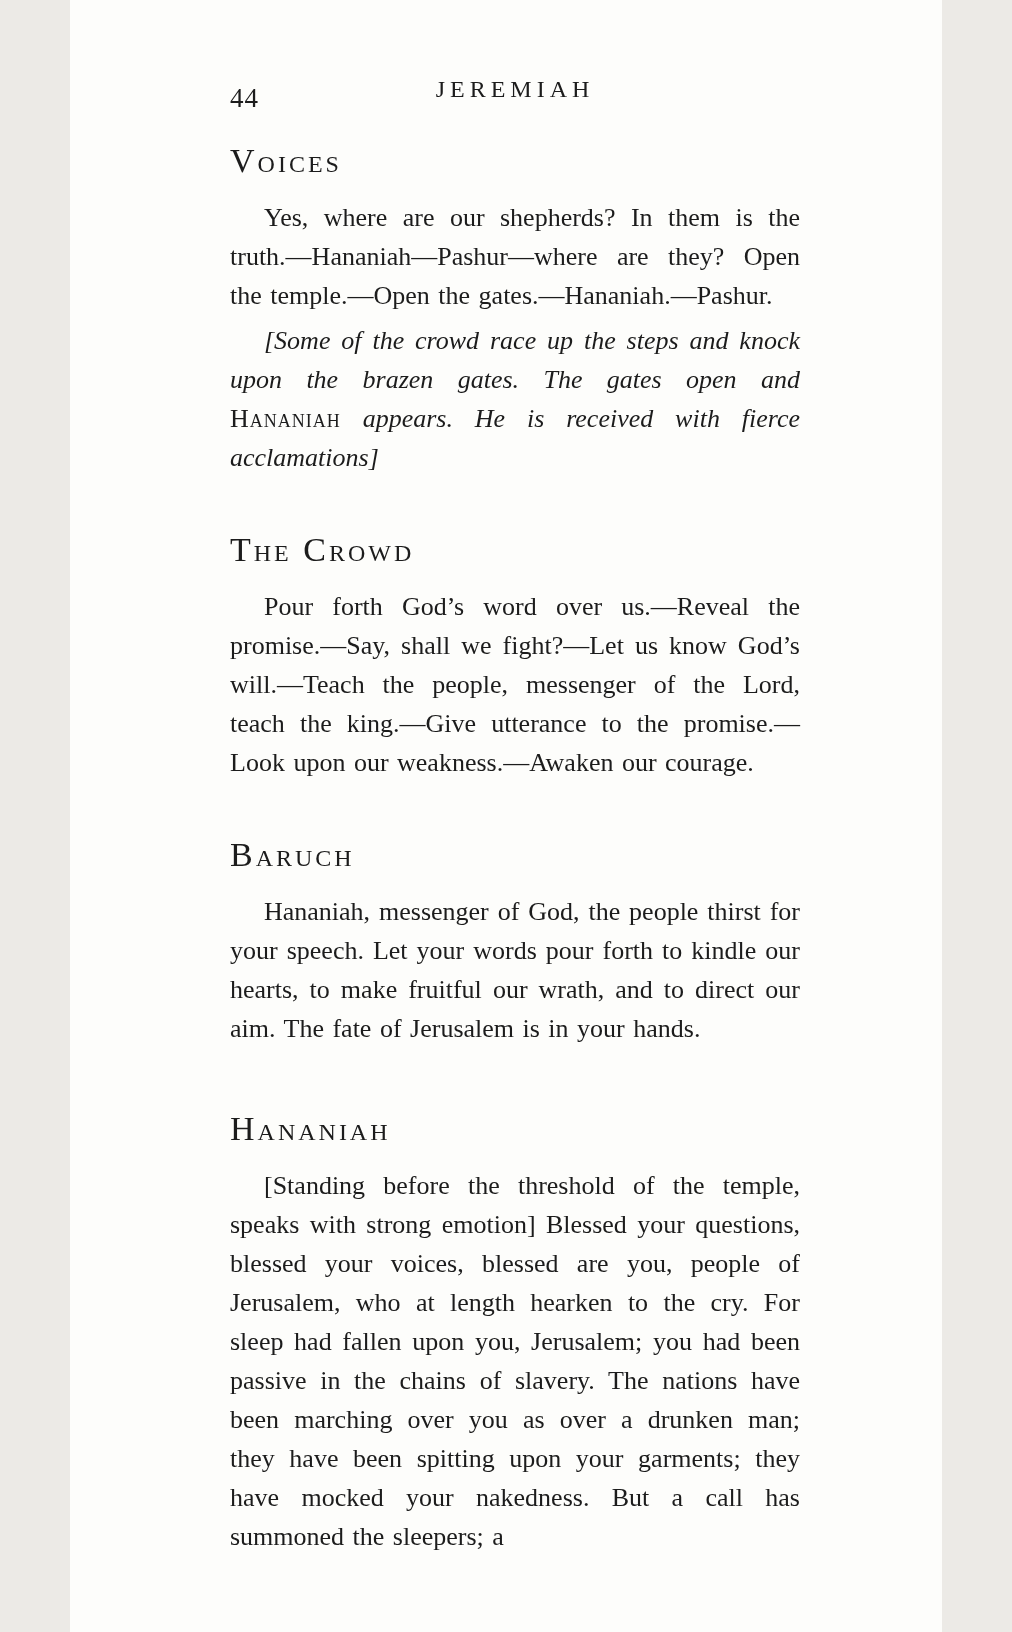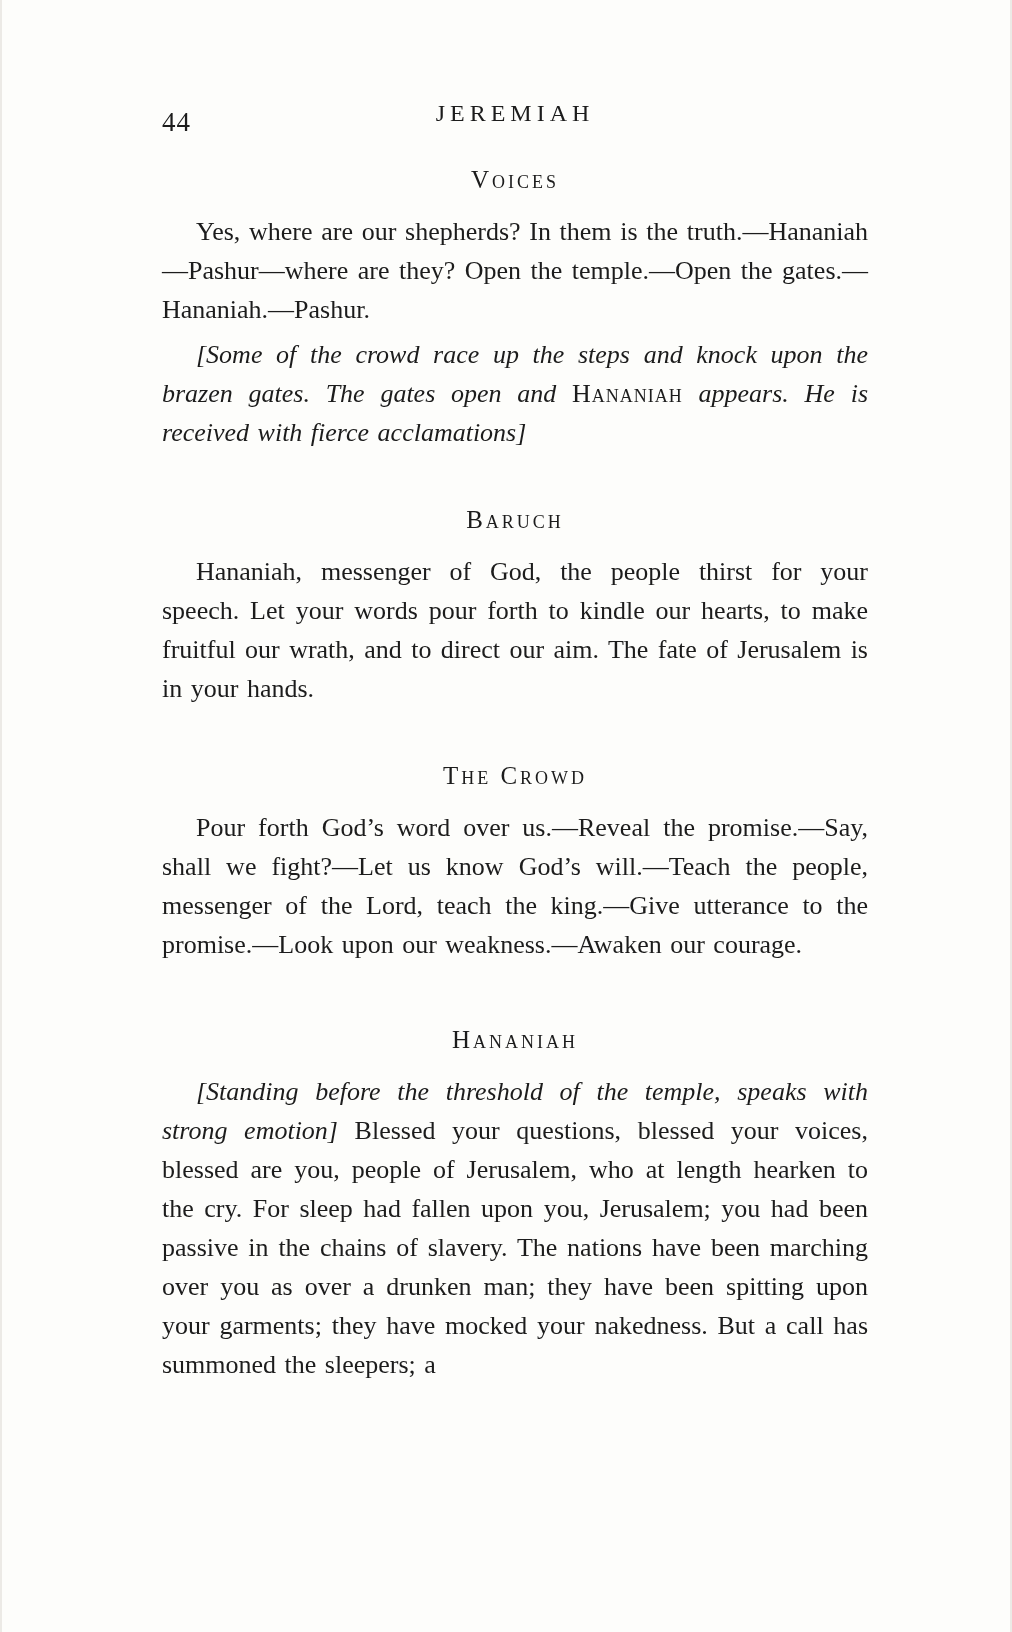--- a/index.html
+++ b/index.html
@@ -1,25 +1,25 @@
 <!DOCTYPE html>
 <html><head>
 <meta charset="utf-8">
 <style>
   * { margin: 0; padding: 0; box-sizing: border-box; }
   html, body { background: #eceae6; }
   .page {
     position: relative;
-    width: 1008px;
+    width: 872px;
     height: 1632px;
     margin: 0 auto;
     background: #fdfdfb;
     color: #1c1c1c;
     font-family: "Liberation Serif", "DejaVu Serif", serif;
-    padding: 100px 142px 60px 160px;
+    padding: 76px 142px 60px 160px;
     overflow: hidden;
   }
   .page-header {
     position: relative;
     text-align: center;
     height: 44px;
   }
   .page-number {
     position: absolute;
     left: 0;
@@ -27,22 +27,21 @@
     font-size: 27px;
     letter-spacing: 1px;
   }
   .page-title {
     display: inline-block;
     font-size: 24px;
     font-weight: 400;
     letter-spacing: 5px;
   }
   h2.speaker {
-    text-align: center;
-    font-size: 25px;
+    font-size: 34px;
     font-weight: 400;
     font-variant: small-caps;
     letter-spacing: 3px;
     margin-top: 54px;
     margin-bottom: 18px;
   }
   h2.speaker.first { margin-top: 22px; }
   h2.speaker.hananiah { margin-top: 62px; }
   p.dialogue, p.stage-direction {
     font-size: 26px;
@@ -53,46 +52,46 @@
   }
   p.stage-direction {
     font-style: italic;
     margin-top: 6px;
   }
   .sc-roman {
     font-style: normal;
     font-variant: small-caps;
     letter-spacing: 1px;
   }
-  .italic { font-style: italic; }
+  .italic { }
 </style>
 </head>
 <body>
 
 <div class="page">
 
   <header class="page-header">
     <span class="page-number">44</span>
     <h1 class="page-title">JEREMIAH</h1>
   </header>
 
   <section>
     <h2 class="speaker first">Voices</h2>
     <p class="dialogue">Yes, where are our shepherds?  In them is the truth.—Hananiah—Pashur—where are they?  Open the temple.—Open the gates.—Hananiah.—Pashur.</p>
     <p class="stage-direction"><span>[Some of the crowd race up the steps and knock upon the brazen gates.  The gates open and </span><span class="sc-roman">Hananiah</span><span> appears.  He is received with fierce acclamations]</span></p>
   </section>
 
   <section>
-    <h2 class="speaker">Baruch</h2>
-    <p class="dialogue">Hananiah, messenger of God, the people thirst for your speech.  Let your words pour forth to kindle our hearts, to make fruitful our wrath, and to direct our aim.  The fate of Jerusalem is in your hands.</p>
+    <h2 class="speaker">The Crowd</h2>
+    <p class="dialogue">Pour forth God’s word over us.—Reveal the promise.—Say, shall we fight?—Let us know God’s will.—Teach the people, messenger of the Lord, teach the king.—Give utterance to the promise.—Look upon our weakness.—Awaken our courage.</p>
   </section>
 
   <section>
-    <h2 class="speaker">The Crowd</h2>
-    <p class="dialogue">Pour forth God’s word over us.—Reveal the promise.—Say, shall we fight?—Let us know God’s will.—Teach the people, messenger of the Lord, teach the king.—Give utterance to the promise.—Look upon our weakness.—Awaken our courage.</p>
+    <h2 class="speaker">Baruch</h2>
+    <p class="dialogue">Hananiah, messenger of God, the people thirst for your speech.  Let your words pour forth to kindle our hearts, to make fruitful our wrath, and to direct our aim.  The fate of Jerusalem is in your hands.</p>
   </section>
 
   <section>
     <h2 class="speaker hananiah">Hananiah</h2>
     <p class="dialogue"><span class="italic">[Standing before the threshold of the temple, speaks with strong emotion]</span> <span>Blessed your questions, blessed your voices, blessed are you, people of Jerusalem, who at length hearken to the cry.  For sleep had fallen upon you, Jerusalem; you had been passive in the chains of slavery.  The nations have been marching over you as over a drunken man; they have been spitting upon your garments; they have mocked your nakedness.  But a call has summoned the sleepers; a</span></p>
   </section>
 
 </div>
 
 </body></html>

